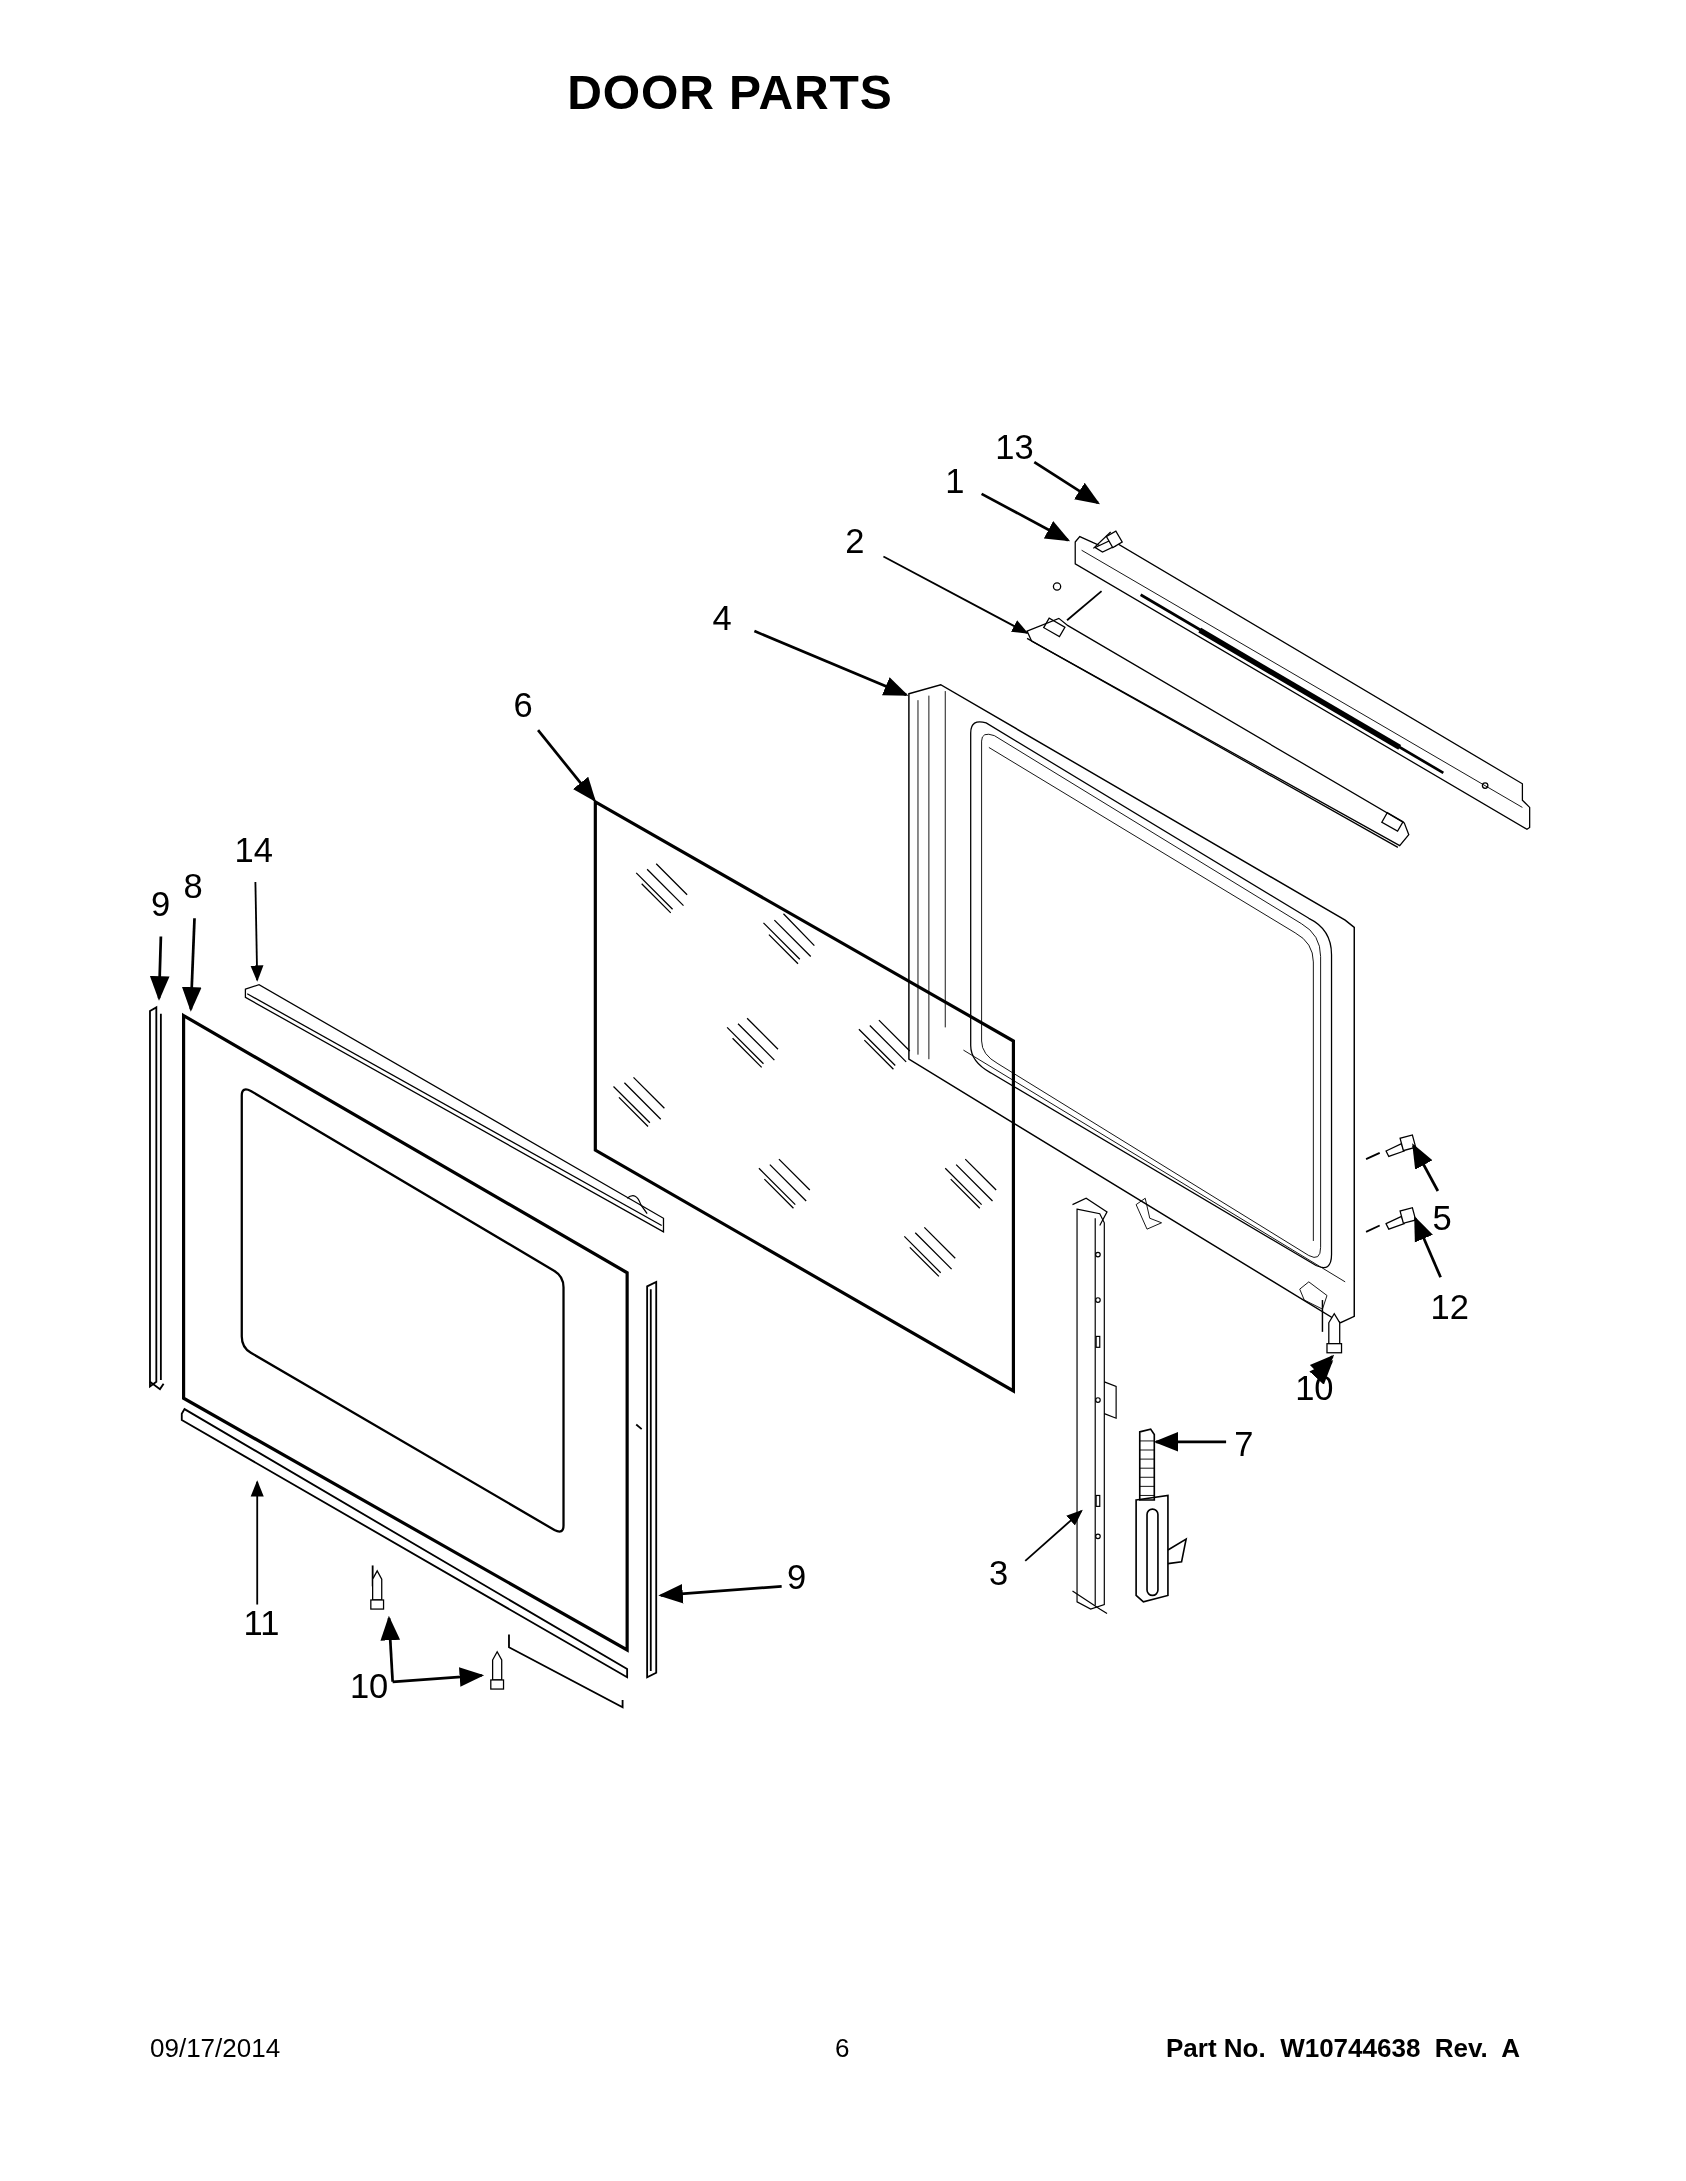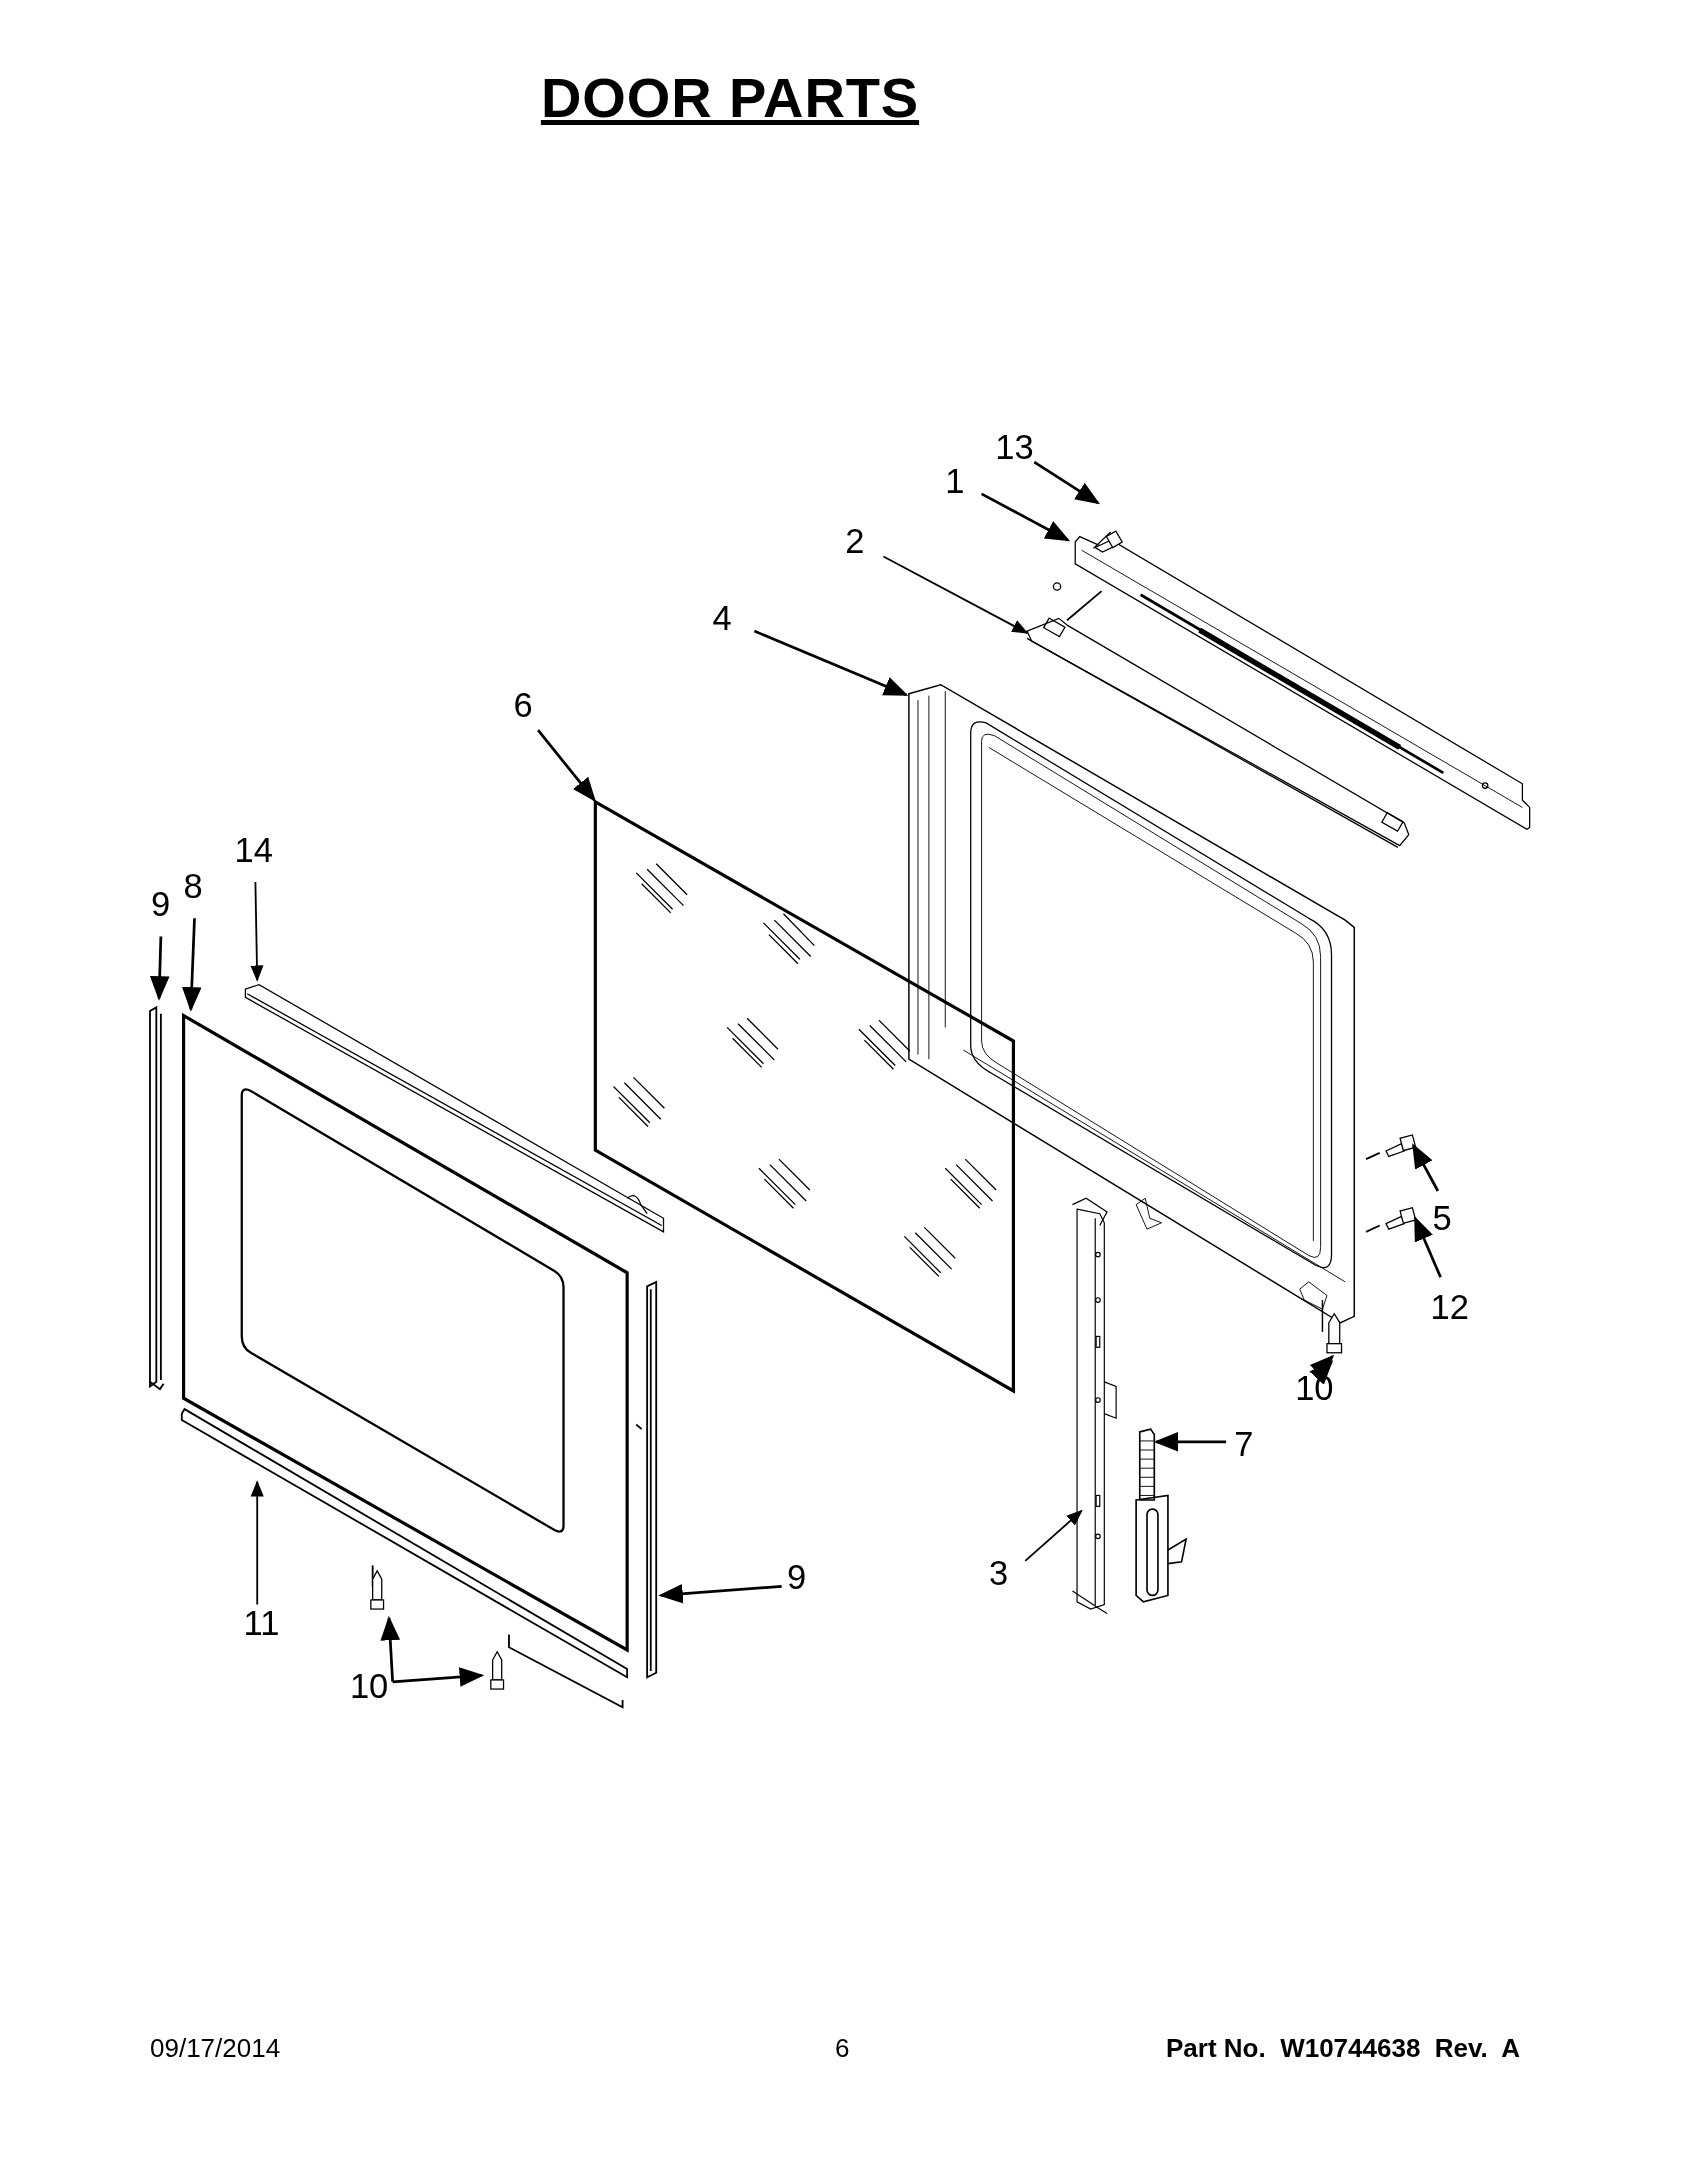--- a/index.html
+++ b/index.html
@@ -1,17 +1,17 @@
 <!DOCTYPE html>
 <html style="font-size:14.5px"><head>
 <meta charset="utf-8">
 <style>
   html, body { margin: 0; padding: 0; background: #ffffff; }
   body { width: 1686px; height: 2182px; position: relative; overflow: hidden; font-family: "Liberation Sans", sans-serif; color: #000; }
-  .title { position: absolute; top: 65px; left: 0; width: 1460px; text-align: center; font-family: "Liberation Sans", sans-serif; font-weight: bold; font-size: 56px; letter-spacing: 0.9px; text-decoration: underline; }
+  .title { position: absolute; top: 65px; left: 0; width: 1460px; text-align: center; font-family: "Liberation Sans", sans-serif; font-weight: bold; font-size: 48px; letter-spacing: 0.9px; }
   .diagram { position: absolute; left: 0; top: 0; width: 1686px; height: 2182px; }
   .callout { font-family: "Liberation Sans", sans-serif; font-size: 38px; fill: #000; }
   .footer { position: absolute; top: 2033px; font-family: "Liberation Sans", sans-serif; font-size: 26px; text-align: center; }
   .footer-date { left: 150px; }
   .footer-page { left: 835px; }
   .footer-part { left: 1166px; white-space: pre; font-weight: bold; }
 </style>
 </head>
 <body>
 

